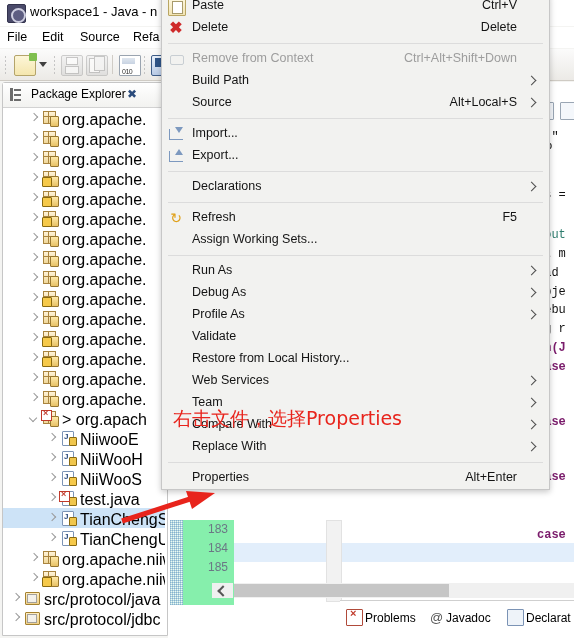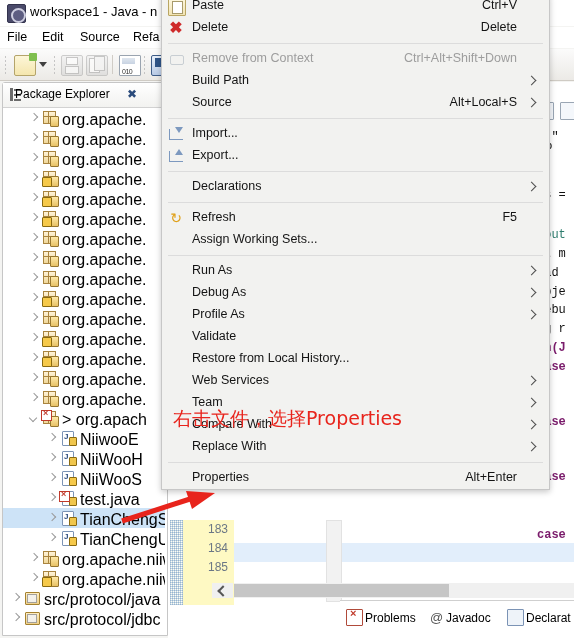--- a/index.html
+++ b/index.html
@@ -49,21 +49,21 @@
   .ti-mon:after{content:"";position:absolute;left:3px;top:2px;width:12px;height:9px;background:#2f5488;}
   .tb-sep{position:absolute;top:6px;width:1px;height:19px;background:#d0ccc6;}
 
   
   .pe{position:absolute;left:2px;top:82px;width:164px;height:552px;background:#fff;
       border:1px solid #c6c6c6;border-top-left-radius:3px;border-top-right-radius:3px;}
   .pe-tab{position:absolute;left:0;top:0;width:162px;height:24px;
       background:linear-gradient(#ffffff,#f2f2f0);border-bottom:1px solid #d2d2d2;}
   .pe-tab-ico{position:absolute;left:7px;top:5px;width:13px;height:13px;}
   .pe-tab-ico i{position:absolute;background:#6b6b6b;}
-  .pe-tab-label{position:absolute;left:12px;top:4px;font-size:12px;color:#000;white-space:nowrap;}
+  .pe-tab-label{position:absolute;left:28px;top:4px;font-size:12px;color:#000;white-space:nowrap;}
   .pe-close{position:absolute;left:123px;top:5px;width:12px;height:12px;color:#2a4b7c;font-size:12px;line-height:12px;text-align:center;}
   .pe-body{position:absolute;left:0;top:25px;width:162px;bottom:0;overflow:hidden;}
 
   .row{position:absolute;left:0;width:162px;height:20px;white-space:nowrap;}
   .row.sel{background:#cde3f7;}
   .twisty{position:absolute;top:6px;width:9px;height:9px;}
   .twisty:after{content:"";position:absolute;left:2px;top:0px;width:5px;height:5px;
     border-right:1.6px solid #9a9a9a;border-top:1.6px solid #9a9a9a;transform:rotate(45deg);}
   .twisty.open:after{transform:rotate(135deg);top:1px;left:1px;}
   .lbl{position:absolute;top:3px;font-size:16px;color:#000;white-space:nowrap;}
@@ -100,21 +100,21 @@
   .jf.err .ex{position:absolute;left:-2px;top:0px;width:9px;height:9px;background:#fff;border:1px solid #c03a2b;}
   .jf.err .ex:after{content:"\00d7";position:absolute;left:1px;top:-3px;font-size:9px;color:#c03a2b;font-weight:bold;}
 
   
   .editor{position:absolute;left:168px;top:82px;width:406px;height:556px;background:#fff;}
   .ed-tabbar{position:absolute;left:0;top:-34px;width:406px;height:34px;}
   .ed-tab{position:absolute;left:200px;top:0px;height:17px;font-size:11.5px;color:#000;}
   .ed-ic{position:absolute;top:0;width:16px;height:16px;border:1px solid #9aa6b4;background:#f4f7fb;border-radius:1px;}
   .codeline{position:absolute;font-family:"Liberation Mono", monospace;font-size:12px;white-space:nowrap;} .c-dark{color:#111;} .c-purple{color:#7a1b6b;font-weight:bold;}
   .c-teal{color:#2e7d6e;}
-  .gutter{position:absolute;left:170px;top:520px;width:64px;height:85px;background:#fef9c3;}
+  .gutter{position:absolute;left:170px;top:520px;width:64px;height:85px;background:#86efac;}
   .gnum{position:absolute;right:6px;font-family:"Liberation Sans",sans-serif;font-size:12px;color:#6b7785;}
   .gstrip{position:absolute;left:0;top:0;width:13px;height:85px;
     background-image:repeating-linear-gradient(0deg,#b9cfe8 0 1px,#ffffff 1px 2px),
                      repeating-linear-gradient(90deg,#b9cfe8 0 1px,#ffffff 1px 2px);
     background-blend-mode:multiply;opacity:.85;}
   .hl-line{position:absolute;left:234px;top:543px;width:340px;height:19px;background:#e2eefb;}
   .ed-hsb{position:absolute;left:234px;top:583px;width:340px;height:15px;background:#f0f0f0;}
   .ed-hsb .thumb{position:absolute;left:0;top:1px;width:215px;height:13px;background:#c6c6c6;}
   .ed-hsb .lbtn{position:absolute;left:-22px;top:0;width:21px;height:15px;background:#f0f0f0;}
   .ed-hsb .lbtn:after{content:"";position:absolute;left:7px;top:4px;width:6px;height:6px;

